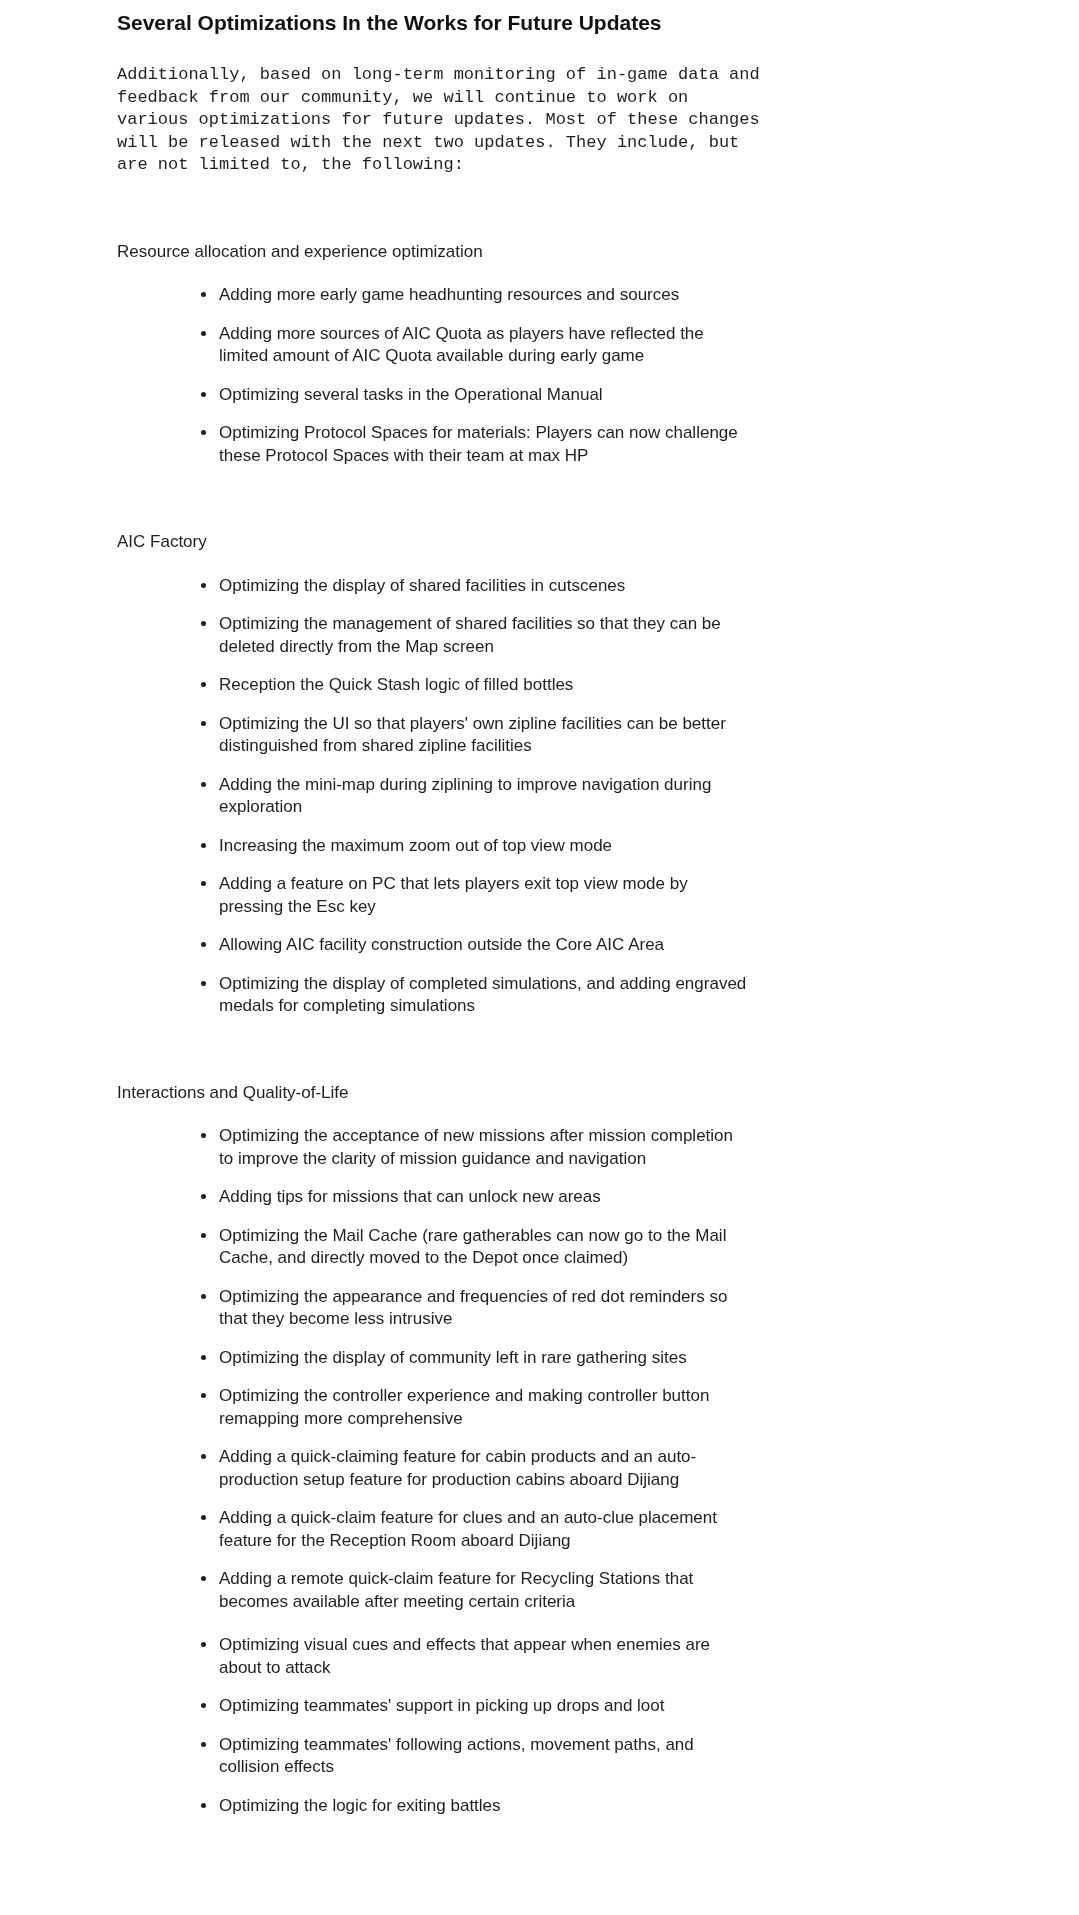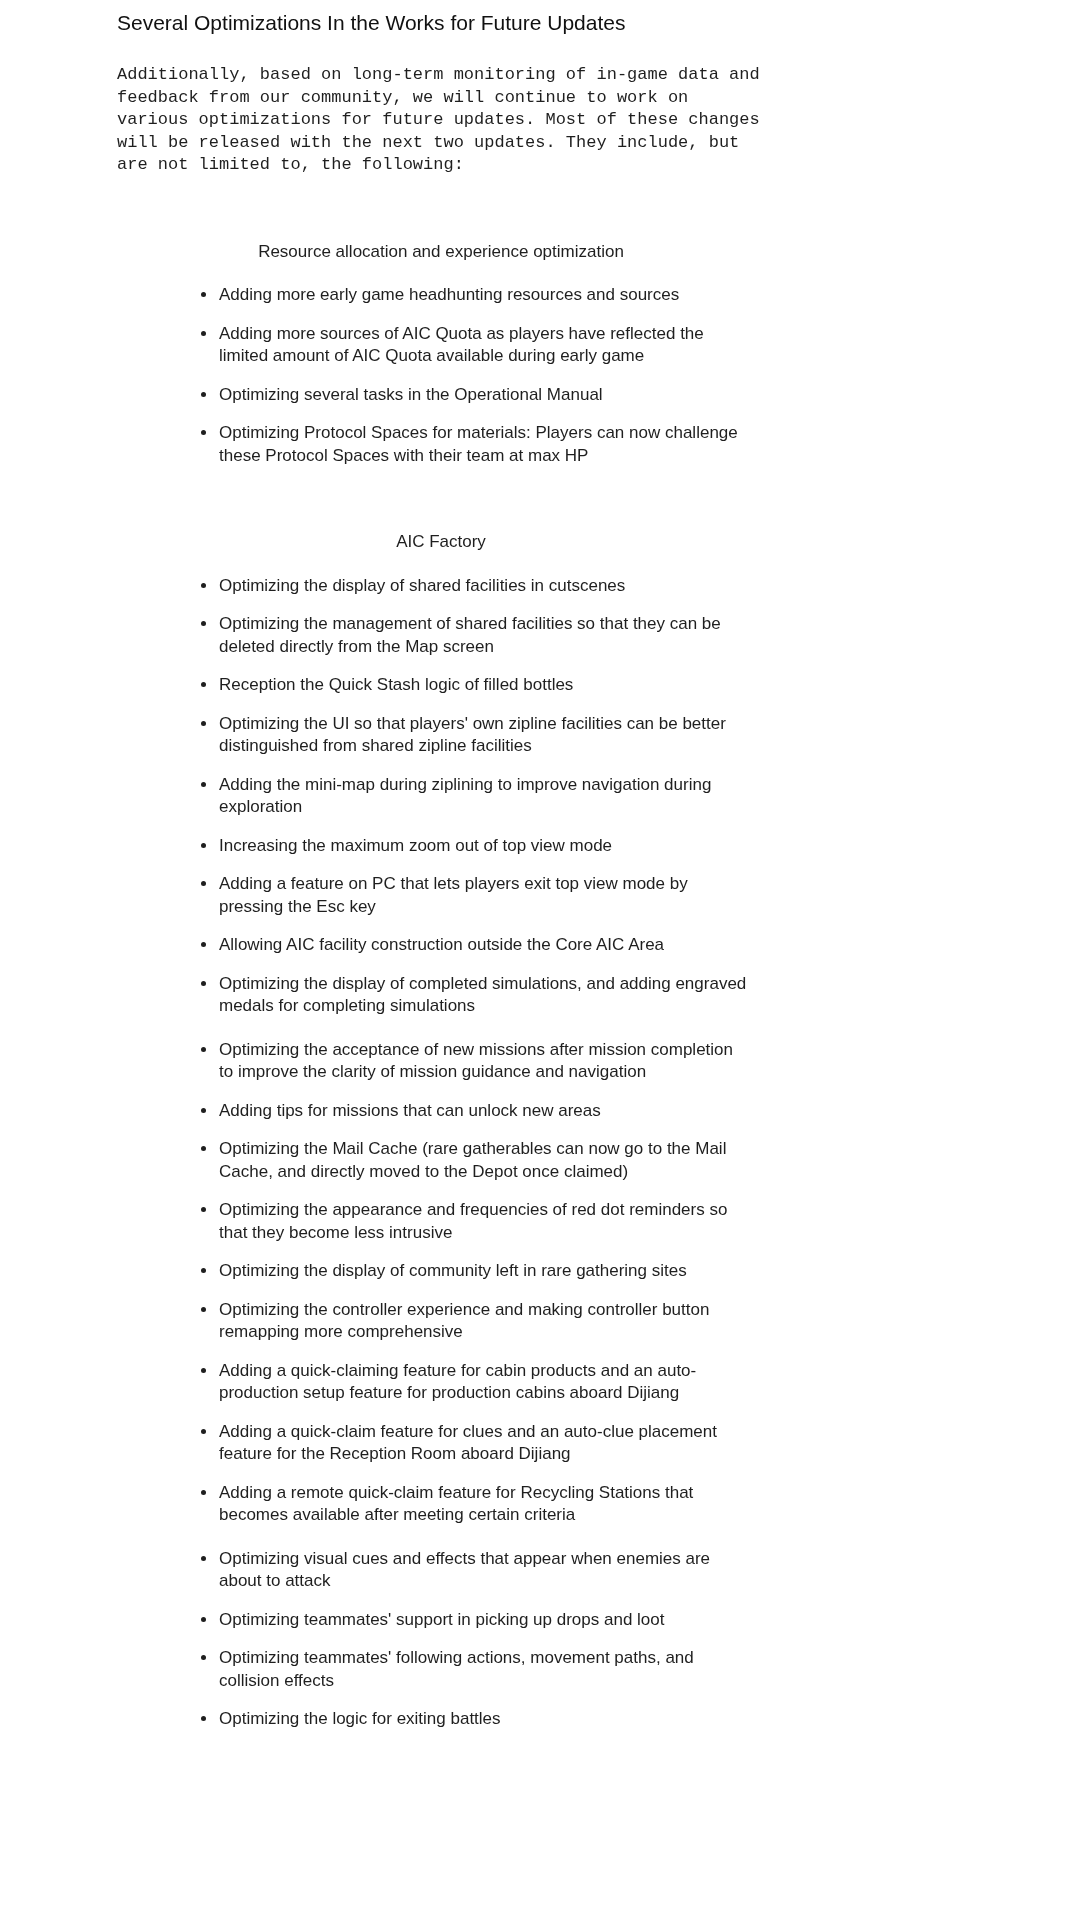--- a/index.html
+++ b/index.html
@@ -16,35 +16,34 @@
   }
   .page {
     box-sizing: content-box;
     padding: 10px 0 60px 117px;
     width: 648px;
   }
   .page-title {
     margin: 0;
     font-size: 21px;
     line-height: 26px;
-    font-weight: 400;
+    font-weight: 700;
     color: #111111;
   }
   .intro {
     margin: 28px 0 0 0;
     font-size: 17px;
     line-height: 22.5px;
     font-family: Liberation Mono, monospace;
   }
   .section-heading {
     margin-top: 64px;
     font-size: 17px;
     line-height: 22.5px;
     font-weight: 400;
-    text-align: center;
   }
   ul.bullet-list {
     margin: 21px 0 0 0;
     padding: 0 0 0 85px;
     list-style: disc outside;
     font-size: 17px;
     line-height: 22.5px;
   }
   ul.bullet-list li {
     margin: 16px;
@@ -79,20 +78,21 @@
           <li>Optimizing the UI so that players' own zipline facilities can be better distinguished from shared zipline facilities</li>
           <li>Adding the mini-map during ziplining to improve navigation during exploration</li>
           <li>Increasing the maximum zoom out of top view mode</li>
           <li>Adding a feature on PC that lets players exit top view mode by pressing the Esc key</li>
           <li>Allowing AIC facility construction outside the Core AIC Area</li>
           <li>Optimizing the display of completed simulations, and adding engraved medals for completing simulations</li>
         </ul>
   </section>
 
   <section class="section">
+    <div class="section-heading">Interactions and Quality-of-Life</div>
     <ul class="bullet-list">
           <li>Optimizing the acceptance of new missions after mission completion to improve the clarity of mission guidance and navigation</li>
           <li>Adding tips for missions that can unlock new areas</li>
           <li>Optimizing the Mail Cache (rare gatherables can now go to the Mail Cache, and directly moved to the Depot once claimed)</li>
           <li>Optimizing the appearance and frequencies of red dot reminders so that they become less intrusive</li>
           <li>Optimizing the display of community left in rare gathering sites</li>
           <li>Optimizing the controller experience and making controller button remapping more comprehensive</li>
           <li>Adding a quick-claiming feature for cabin products and an auto-production setup feature for production cabins aboard Dijiang</li>
           <li>Adding a quick-claim feature for clues and an auto-clue placement feature for the Reception Room aboard Dijiang</li>
           <li>Adding a remote quick-claim feature for Recycling Stations that becomes available after meeting certain criteria</li>

